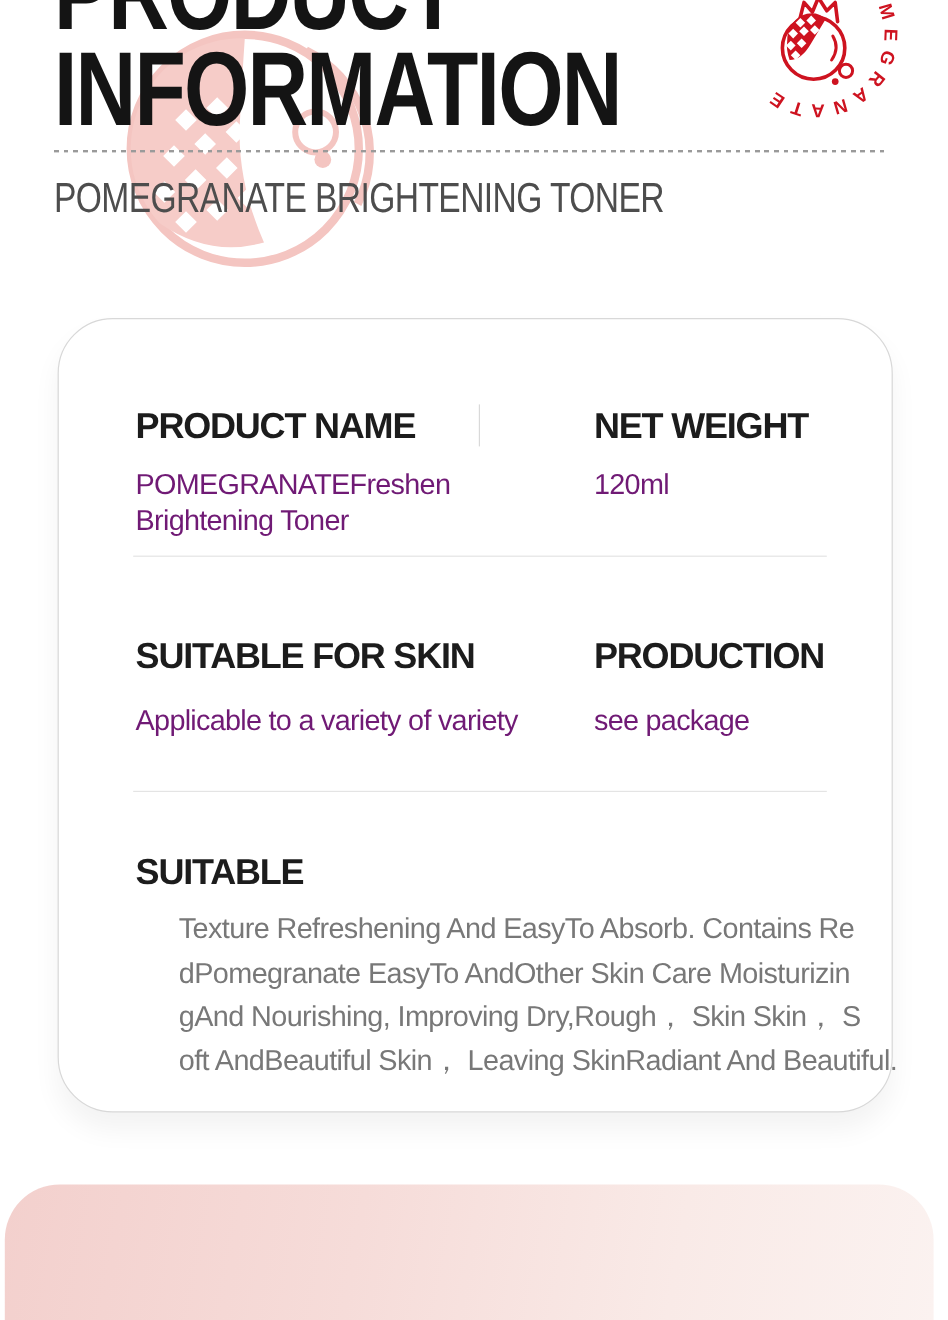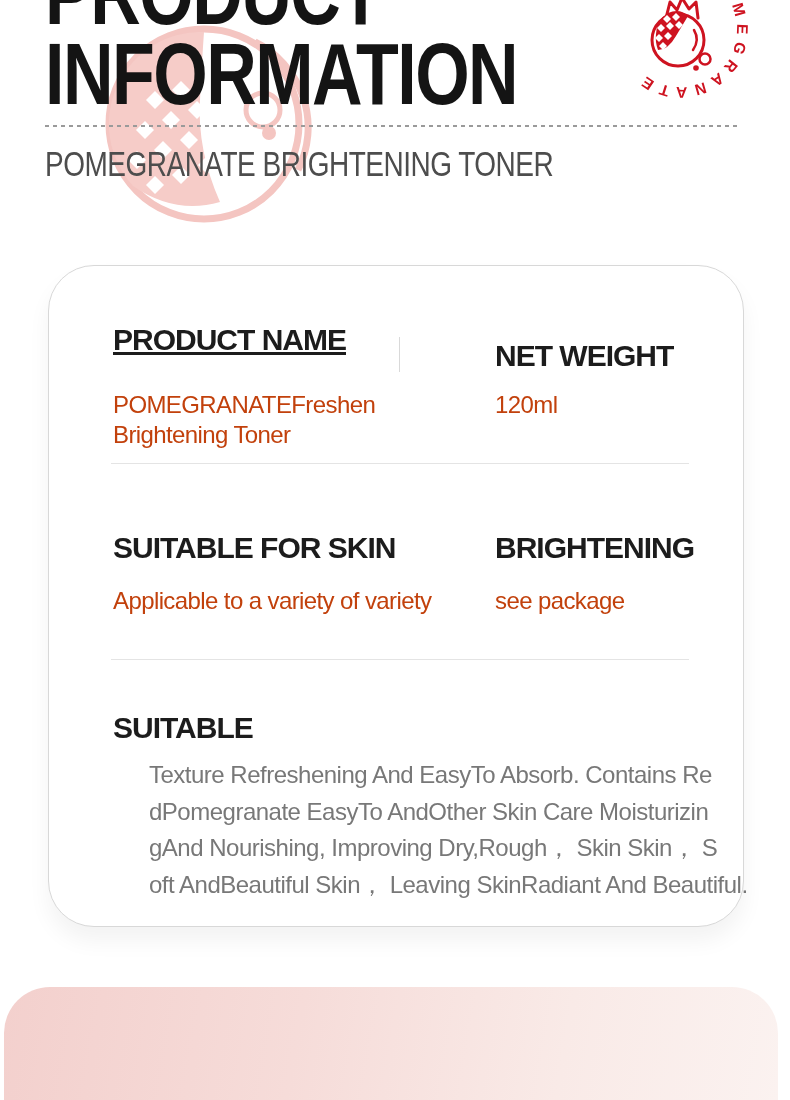--- a/index.html
+++ b/index.html
@@ -32,21 +32,21 @@
   .card {
     position:absolute; left:48px; top:265px; width:694px; height:660px; z-index:2;
     background:#ffffff; border:1px solid #d8d8d8; border-radius:46px;
     box-shadow:0 14px 22px rgba(0,0,0,0.05);
   }
   .card .hdr {
     position:absolute; font-size:30px; font-weight:700; color:#1c1c1c;
     letter-spacing:-1px; line-height:36px; white-space:nowrap;
   }
   .card .val {
-    position:absolute; font-size:24px; color:#c2410c;
+    position:absolute; font-size:24px; color:#701a75;
     letter-spacing:-0.6px; line-height:30px; white-space:nowrap;
   }
   .vdiv { position:absolute; left:350px; top:71px; width:1px; height:35px; background:#d9d9d9; }
   .hr  { position:absolute; left:62px; width:578px; height:1px; background:#e4e4e4; }
   .hr1 { top:197px; }
   .hr2 { top:393px; }
   .para {
     position:absolute; left:64px; top:491px; width:620px;
     font-size:24px; color:#787878; letter-spacing:-0.5px; line-height:36.5px;
     white-space:nowrap;
@@ -119,33 +119,33 @@
     <circle cx="86" cy="110" r="2.8" fill="#ce1320"></circle>
   </svg>
 
   <div class="dashline"></div>
 
   <div class="subtitle">POMEGRANATE BRIGHTENING TONER</div>
 
   <div class="card">
     <div class="vdiv"></div>
 
-    <div class="hdr" style="left:64px; top:56px;text-decoration:underline;">PRODUCT NAME</div>
+    <div class="hdr" style="left:64px; top:72px;">PRODUCT NAME</div>
     <div class="hdr" style="left:446px; top:72px;text-align:center;">NET WEIGHT</div>
 
     <div class="val" style="left:64px; top:124px;">
       <div>POMEGRANATEFreshen</div>
       <div>Brightening Toner</div>
     </div>
     <div class="val" style="left:446px; top:124px;">120ml</div>
 
     <div class="hr hr1"></div>
 
     <div class="hdr" style="left:64px; top:264px;">SUITABLE FOR SKIN</div>
-    <div class="hdr" style="left:446px; top:264px;">BRIGHTENING</div>
+    <div class="hdr" style="left:446px; top:264px;">PRODUCTION</div>
 
     <div class="val" style="left:64px; top:320px;">Applicable to a variety of variety</div>
     <div class="val" style="left:446px; top:320px;">see package</div>
 
     <div class="hr hr2"></div>
 
     <div class="hdr" style="left:64px; top:444px;">SUITABLE</div>
 
     <div class="para">
       <div>Texture Refreshening And EasyTo Absorb. Contains Re</div>

